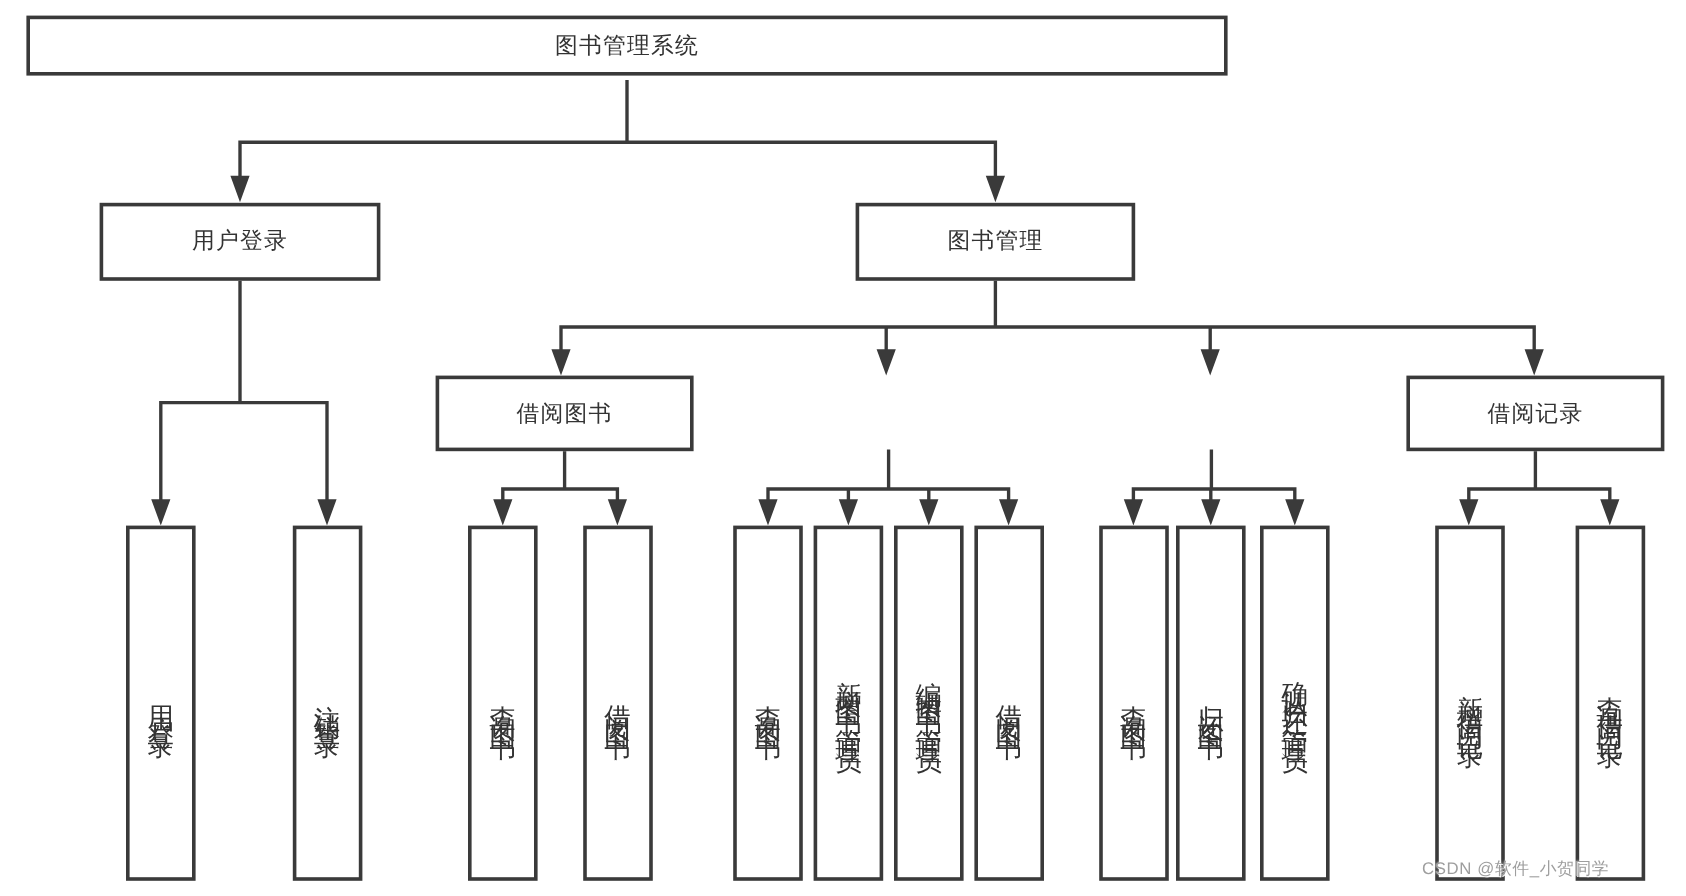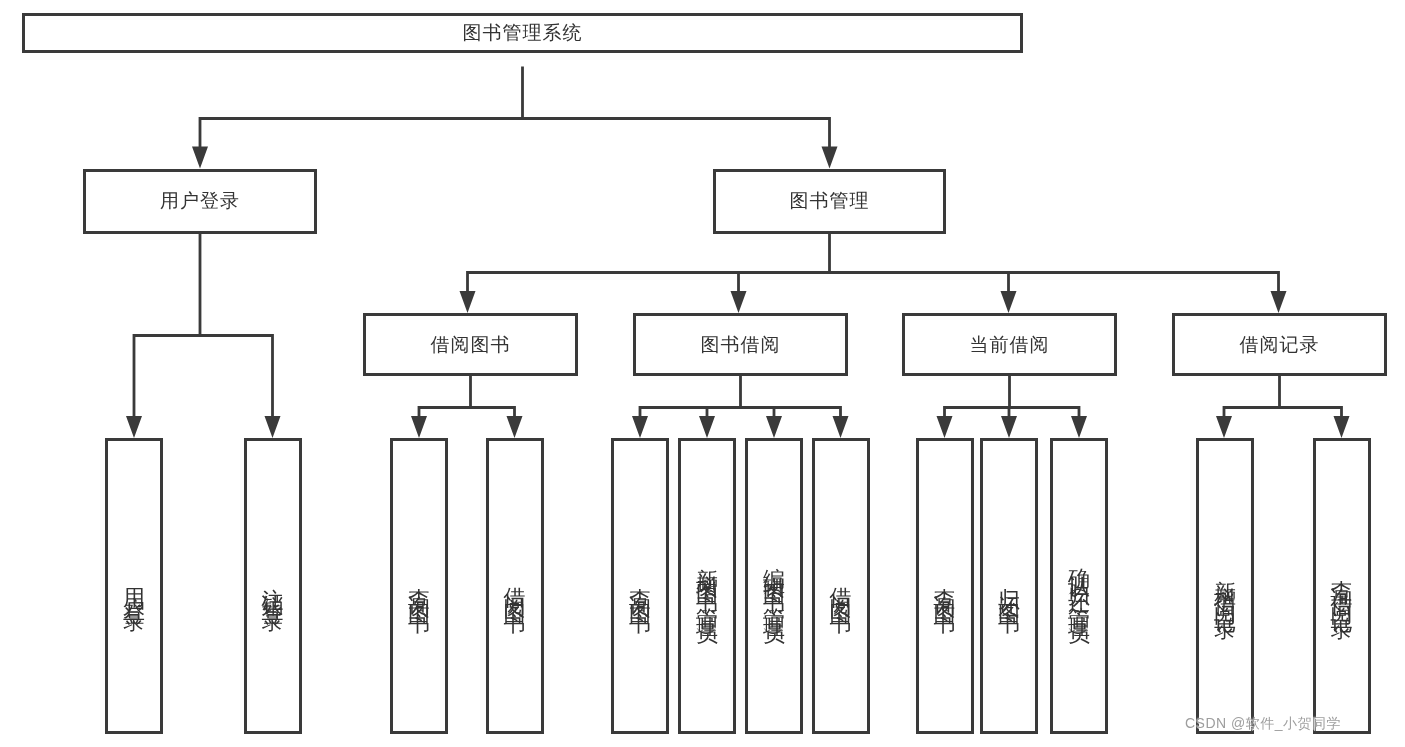--- a/index.html
+++ b/index.html
@@ -50,39 +50,33 @@
       M1000.5 291 L1016.5 291 L1008.5 313 Z M1270.5 291 L1286.5 291 L1278.5 313 Z
       M126 416 L142 416 L134 438 Z M264.5 416 L280.5 416 L272.5 438 Z
       M411 416 L427 416 L419 438 Z M506.5 416 L522.5 416 L514.5 438 Z
       M632 416 L648 416 L640 438 Z M699 416 L715 416 L707 438 Z
       M766 416 L782 416 L774 438 Z M832.5 416 L848.5 416 L840.5 438 Z
       M936.5 416 L952.5 416 L944.5 438 Z M1001 416 L1017 416 L1009 438 Z
       M1071 416 L1087 416 L1079 438 Z M1216 416 L1232 416 L1224 438 Z
       M1333.5 416 L1349.5 416 L1341.5 438 Z"></path>
   </svg>
 
-  <div class="node hbox" style="left:22px;top:13px;width:1001px;height:40px;align-items:center;">
+  <div class="node hbox" style="left:22px;top:13px;width:1001px;height:50px;align-items:center;">
     <span>图书管理系统</span>
   </div>
 
   <div class="node hbox" style="left:83px;top:168.5px;width:234px;height:65px;">
     <span>用户登录</span>
   </div>
   <div class="node hbox" style="left:713px;top:168.5px;width:233px;height:65px;align-items:center;">
     <span>图书管理</span>
   </div>
 
   <div class="node hbox" style="left:363px;top:313px;width:215px;height:63px;">
     <span>借阅图书</span>
-  </div>
-  <div class="node hbox" style="left:633px;top:313px;width:215px;height:63px;">
-    <span>图书借阅</span>
-  </div>
-  <div class="node hbox" style="left:902px;top:313px;width:215px;height:63px;">
-    <span>当前借阅</span>
   </div>
   <div class="node hbox" style="left:1172px;top:313px;width:215px;height:63px;">
     <span>借阅记录</span>
   </div>
 
   <div class="node vbox" style="left:105px;top:438px;width:58px;height:296px;">
     <span class="vtext">用户登录</span>
   </div>
   <div class="node vbox" style="left:243.5px;top:438px;width:58px;height:296px;">
     <span class="vtext">注销登录</span>

